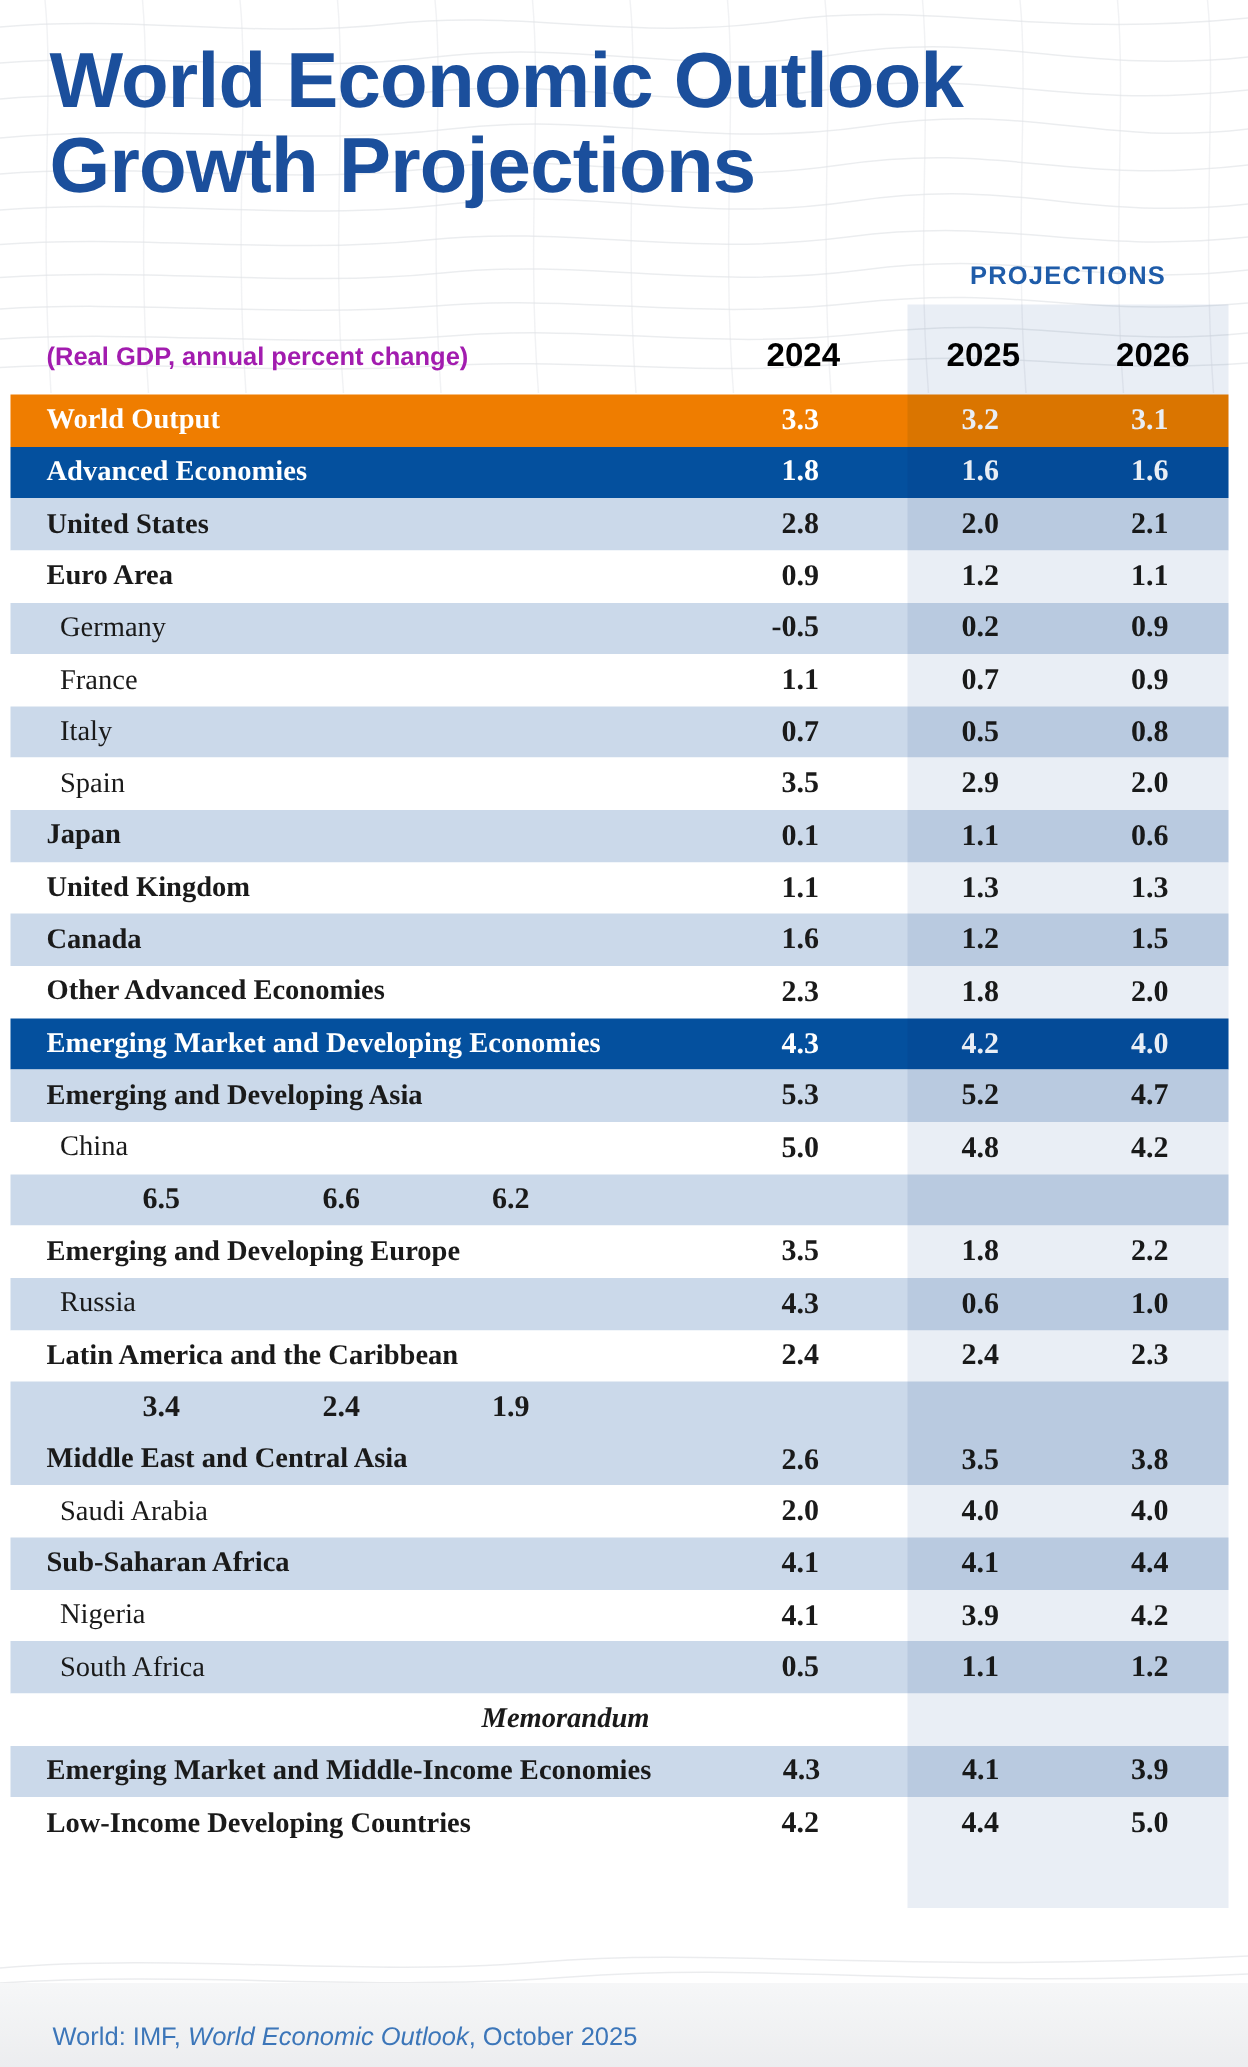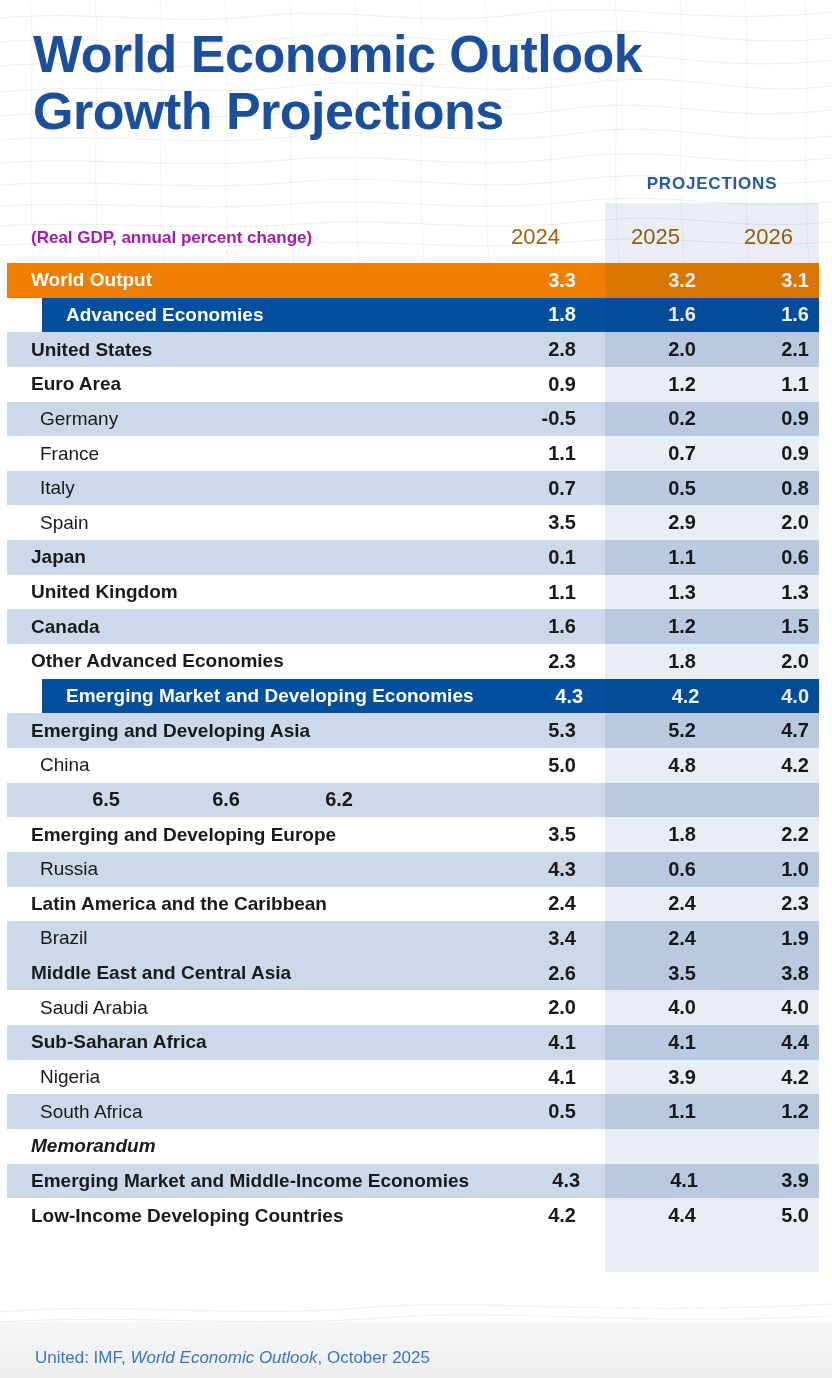--- a/index.html
+++ b/index.html
@@ -25,41 +25,41 @@
   }
 
   .header-row{
     position:absolute;left:7px;top:214px;width:786px;height:36px;z-index:2;
     display:flex;align-items:flex-end;padding-right:26px;
   }
   .header-row .subtitle{
     flex:1;padding-left:24px;color:#a21caf;font-weight:700;font-size:17px;
     padding-bottom:2px;
   }
-  .ycell{text-align:right;color:#a16207;font-weight:400;font-size:22px;}
+  .ycell{text-align:right;color:#000000;font-weight:700;font-size:22px;}
   .y1{width:113px;} .y2{width:120px;} .y3{width:113px;}
 
   .table{
     position:absolute;left:7px;top:263px;width:812px;z-index:1;
     display:flex;flex-direction:column;
   }
   .row{
     height:34.655px;display:flex;align-items:center;
-    padding-right:10px;box-sizing:border-box;
+    padding-right:40px;box-sizing:border-box;font-family:Liberation Serif, serif;
   }
   .row.white{background:#ffffff;}
   .row.light{background:#CBD9EA;}
   .row.orange{background:#EF7D00;}
-  .row.blue{background:#04509E;margin-left:35px;}
+  .row.blue{background:#04509E;}
   .row .label{
     flex:1;padding-left:24px;font-size:19px;font-weight:700;color:#1A1A1A;
     white-space:nowrap;
   }
   .row.indent .label{padding-left:33px;font-weight:400;}
-  .row.italic .label{font-style:italic;}
+  .row.italic .label{font-style:italic;text-align:right;}
   .row.orange .label,.row.blue .label{color:#ffffff;}
   .cell{
     text-align:right;font-size:20px;font-weight:700;color:#1A1A1A;
     font-stretch:normal;
   }
   .c1{width:113px;} .c2{width:120px;} .c3{width:113px;}
   .row.orange .cell,.row.blue .cell{color:#ffffff;}
 
   .projections-band{
     position:absolute;left:605px;top:203px;width:214px;height:1069px;z-index:3;
@@ -232,21 +232,20 @@
       <div class="cell c2">0.6</div>
       <div class="cell c3">1.0</div>
     </div>
     <div class="row white">
       <div class="label">Latin America and the Caribbean</div>
       <div class="cell c1">2.4</div>
       <div class="cell c2">2.4</div>
       <div class="cell c3">2.3</div>
     </div>
     <div class="row light indent">
-      <div class="label">Brazil</div>
       <div class="cell c1">3.4</div>
       <div class="cell c2">2.4</div>
       <div class="cell c3">1.9</div>
     </div>
     <div class="row light">
       <div class="label">Middle East and Central Asia</div>
       <div class="cell c1">2.6</div>
       <div class="cell c2">3.5</div>
       <div class="cell c3">3.8</div>
     </div>
@@ -297,14 +296,14 @@
 <div class="projections-band"></div>
 
 <svg class="mesh-bottom" width="832" height="40" viewBox="0 0 832 40">
   <g stroke="#E3E5E8" stroke-width="1" fill="none" opacity="0.7">
     <path d="M0,22 C120,12 240,28 360,18 S600,26 832,14"></path>
     <path d="M0,32 C130,24 250,38 380,28 S620,36 832,26"></path>
   </g>
 </svg>
 <div class="footer-strip"></div>
 <div class="source">
-  <span>United: IMF, </span><span class="it">World Economic Outlook</span><span>, October 2025</span>
+  <span>World: IMF, </span><span class="it">World Economic Outlook</span><span>, October 2025</span>
 </div>
 
 </body></html>

